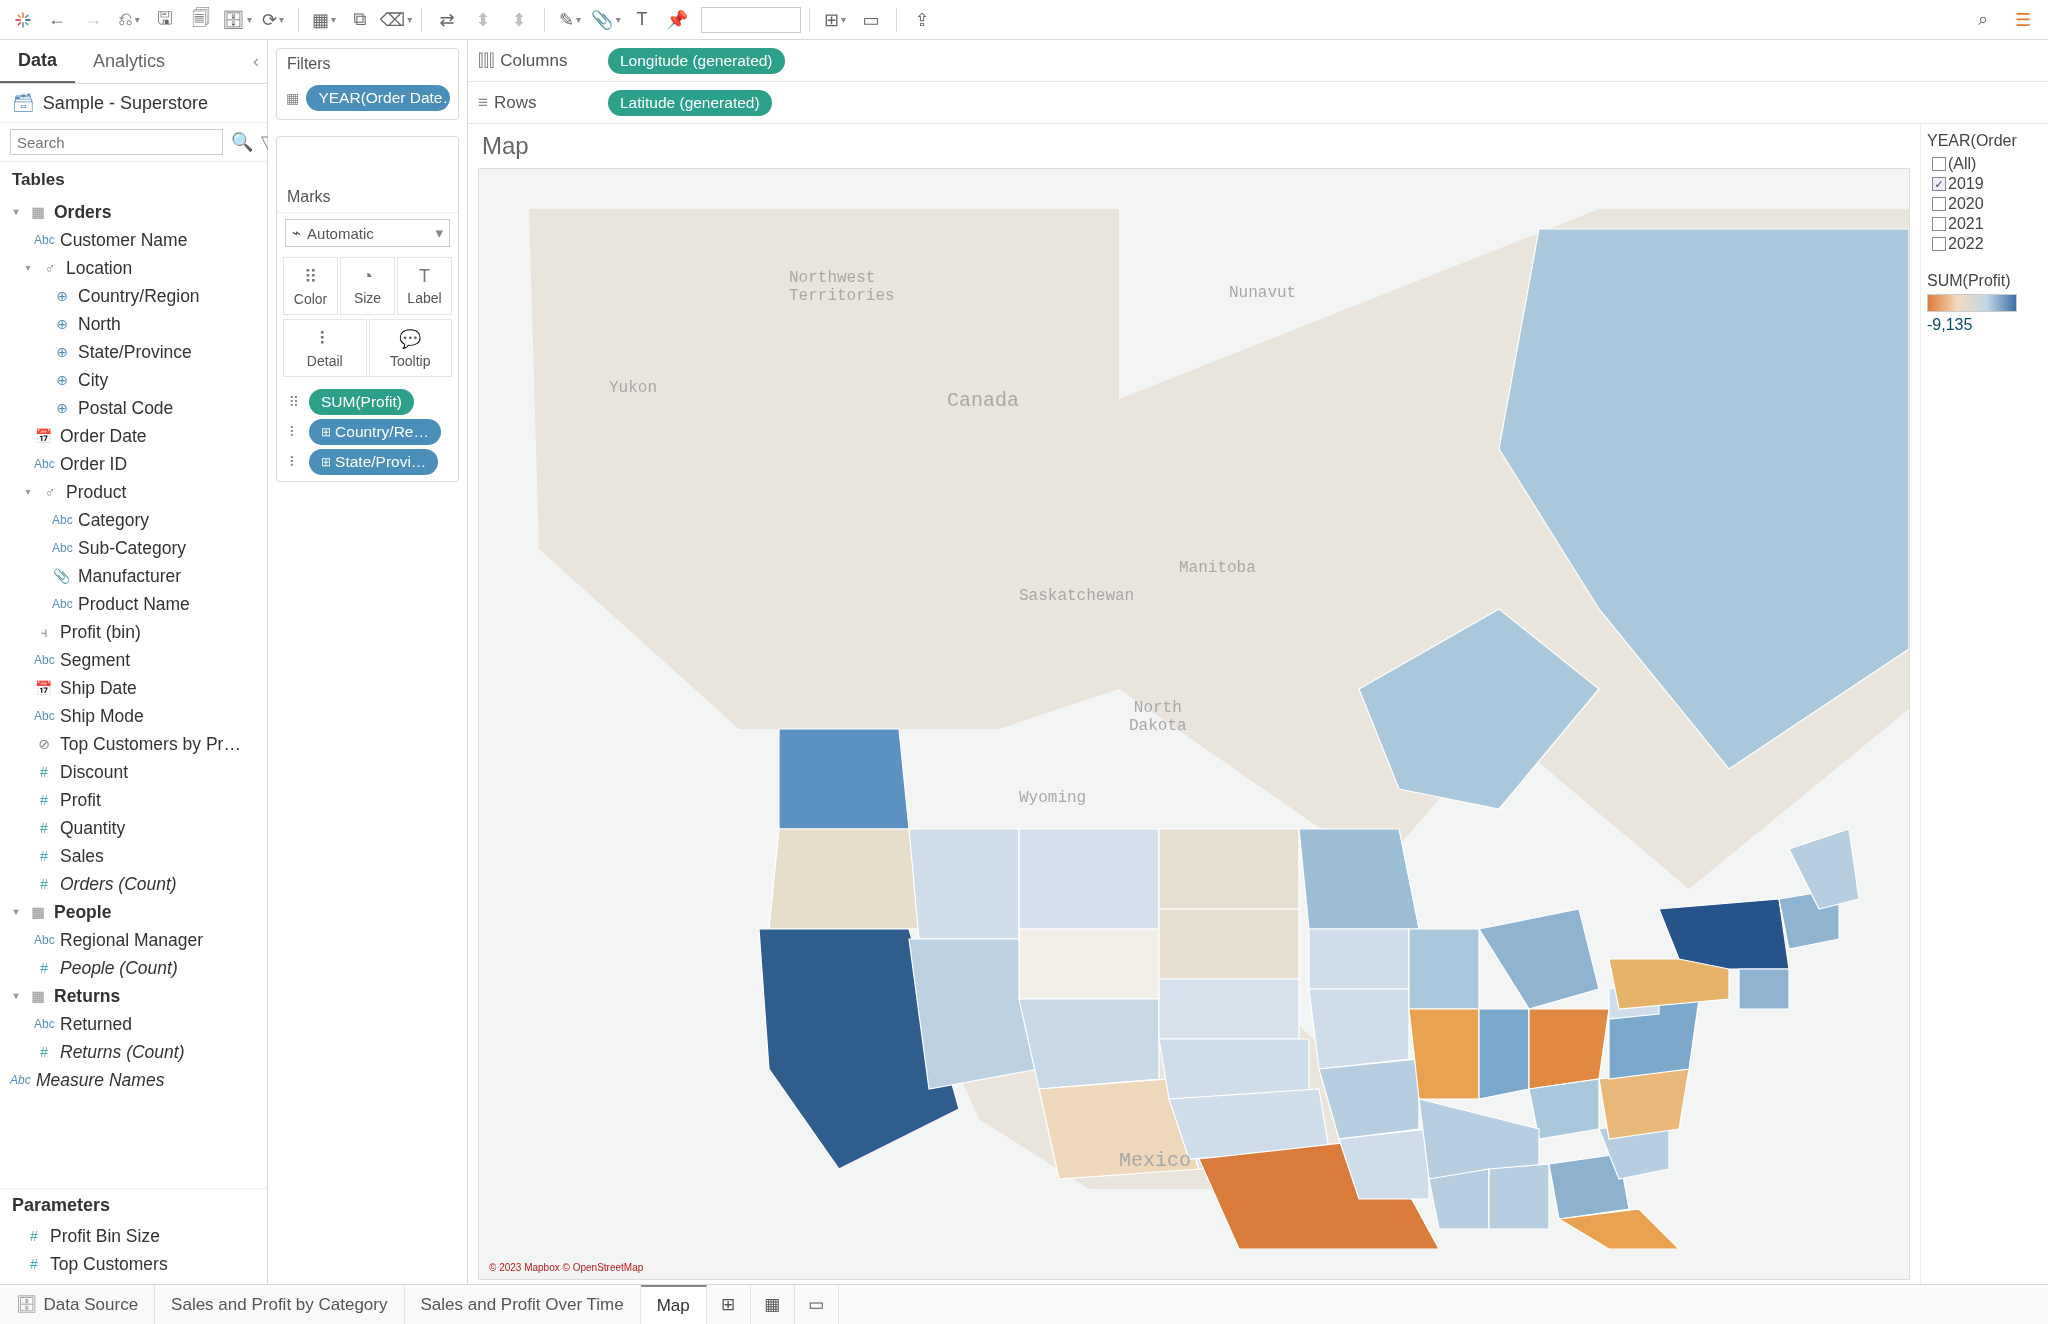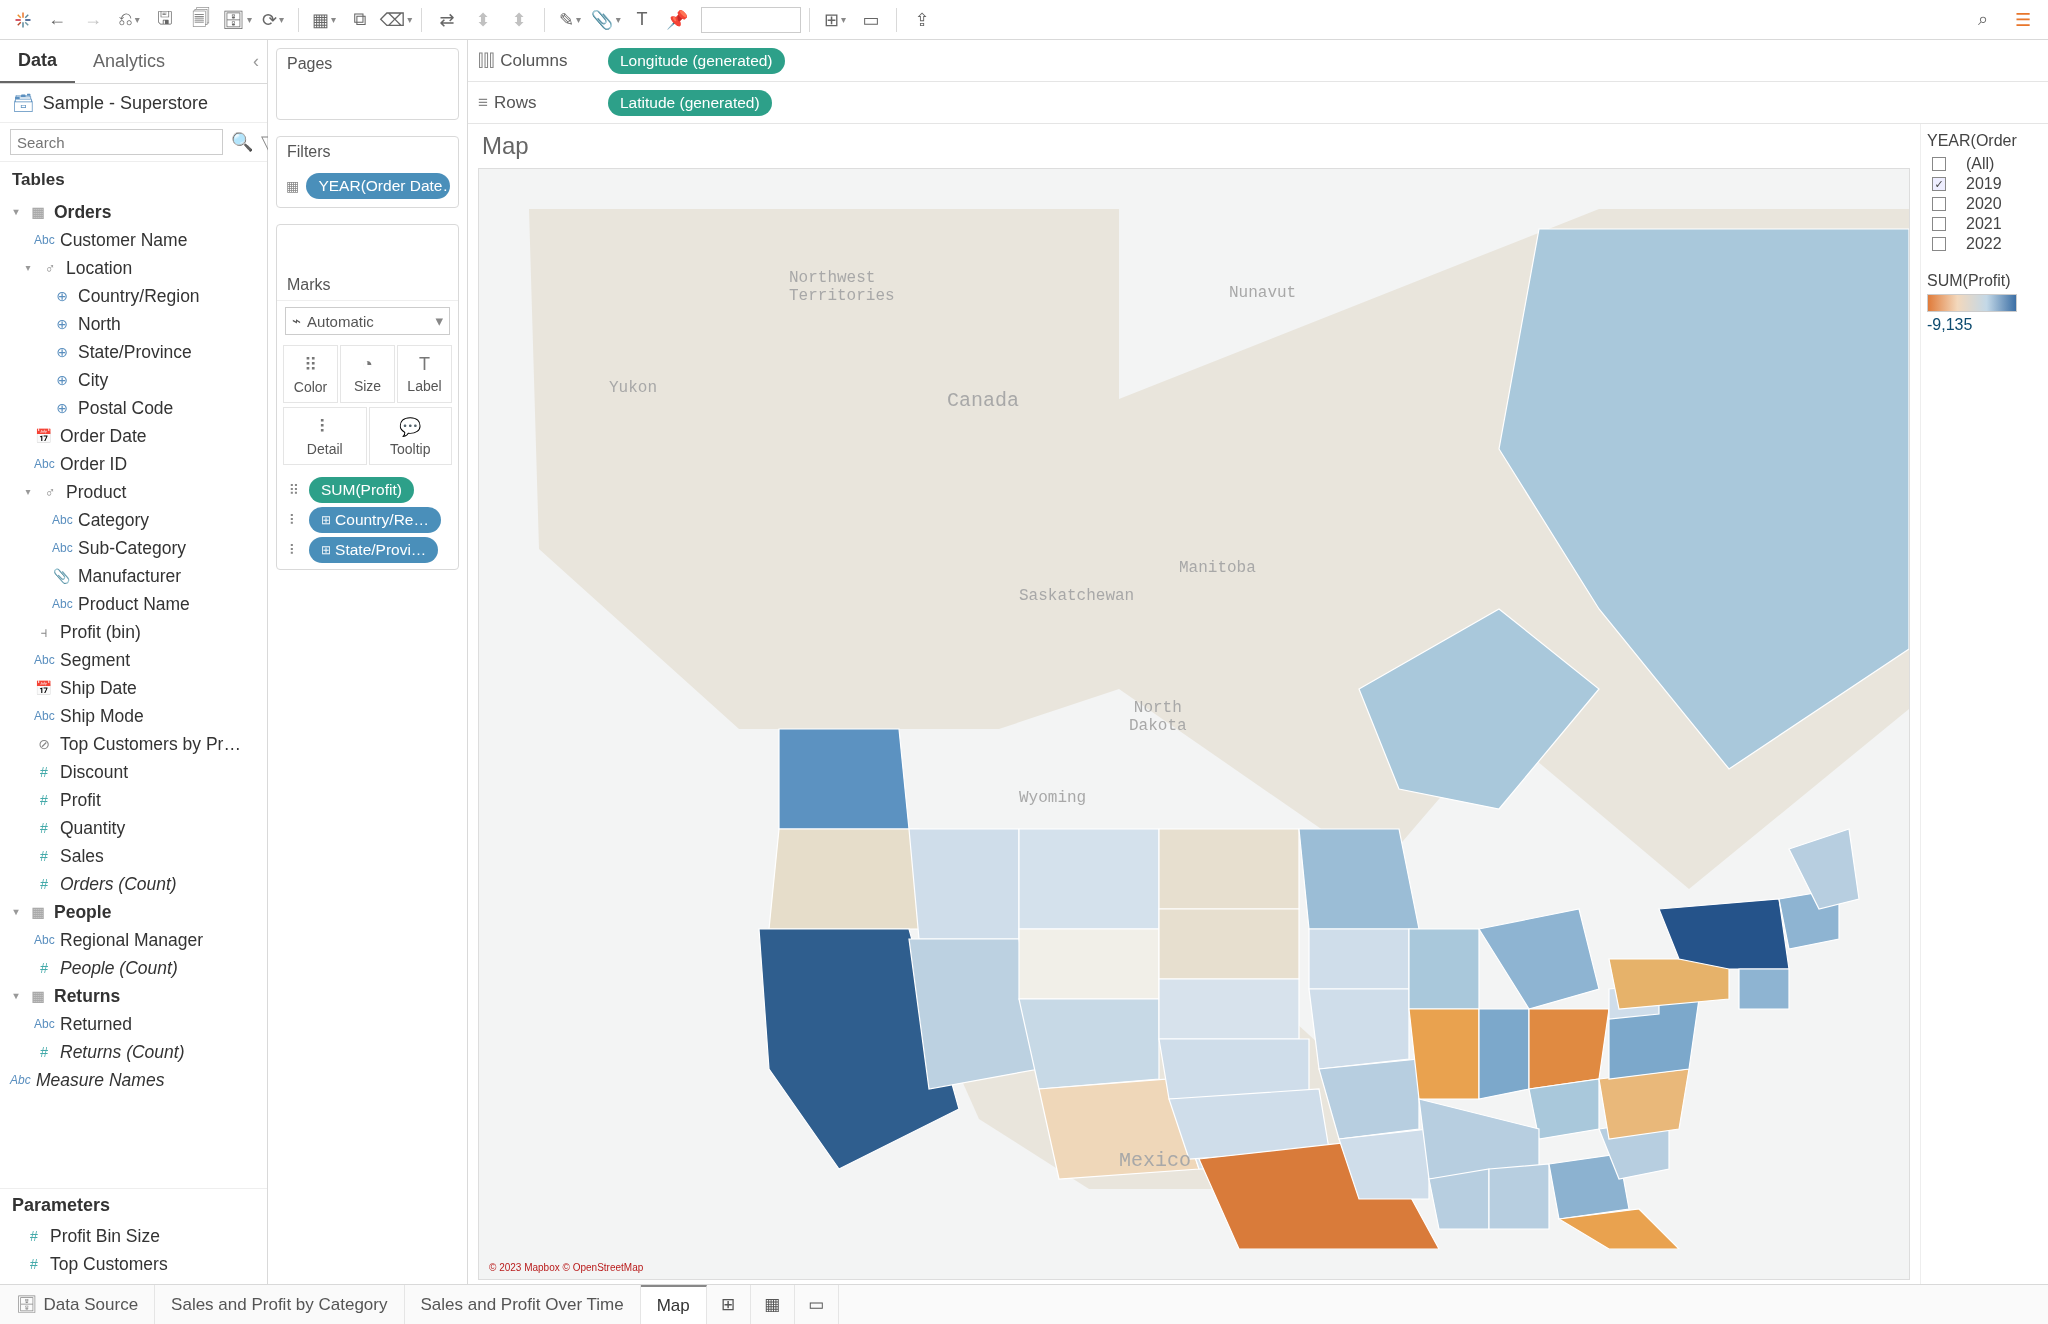--- a/index.html
+++ b/index.html
@@ -72,21 +72,21 @@
 .view-title { padding: 8px 14px 4px; font-size: 24px; color: #666; }
 .map-stage { flex: 1; margin: 4px 10px 4px 10px; border: 1px solid #ddd; position: relative; overflow: hidden; background: #f3f4f4; }
 .map-credit { position: absolute; bottom: 6px; left: 10px; font-size: 10px; color: #b91c1c; }
 .map-svg { position: absolute; inset: 0; }
 .map-label { position: absolute; color: #a8a8a8; font-size: 16px; pointer-events: none; font-family: Liberation Mono, monospace; }
 .state { stroke: #fff; stroke-width: 1.2; }
 
 
 .legend-col { width: 128px; padding: 8px 6px; font-size: 16px; color: #444; border-left: 1px solid #eee; }
 .legend-title { font-weight: 400; margin-bottom: 4px; white-space: nowrap; overflow: hidden; text-overflow: ellipsis; }
-.chk { display: flex; align-items: center; gap: 20px; padding: 1px 5px; cursor: pointer; }
+.chk { display: flex; align-items: center; gap: 2px; padding: 1px 5px; cursor: pointer; }
 .chk .box { width: 14px; height: 14px; border: 1px solid #888; display: inline-flex; align-items: center; justify-content: center; font-size: 11px; color: #444; }
 .chk.on .box { background: #eef; }
 .legend-sum { margin-top: 18px; }
 .legend-grad { height: 18px; width: 90px; background: linear-gradient(90deg,#e07b3a,#f3d8bc,#c3d8e7,#3c6fa5); border: 1px solid #ccc; margin-top: 4px; }
 .legend-minval { font-size: 16px; color: #0c4a6e; margin-top: 4px; }
 
 
 .bottom-tabs { height: 40px; border-top: 1px solid #d9d9d9; display: flex; align-items: stretch; background: #fafafa; }
 .bt { padding: 0 16px; display: flex; align-items: center; gap: 6px; cursor: pointer; color: #555; font-size: 17px; border-right: 1px solid #e5e5e5; }
 .bt.active { background: #fff; font-weight: 400; color: #333; border-top: 2px solid #888; }
@@ -339,24 +339,20 @@
         </div>
       <div class="tree-item">
           <span class="ind" style="width:8px"></span>
           <span class="tico hash">#</span>
           <span>Top Customers</span>
         </div>
     </div>
   </div>
 
   <div class="shelves-col">
-    <div class="shelf-card">
-      <div class="shelf-title">Pages</div>
-      <div class="shelf-body"></div>
-    </div>
     <div class="shelf-card">
       <div class="shelf-title">Filters</div>
       <div class="shelf-body">
         <div class="pill-row">
           <span class="row-ico">▦</span>
           <span class="pill blue">YEAR(Order Date…</span>
         </div>
       </div>
     </div>
     <div class="shelf-card marks-card">

